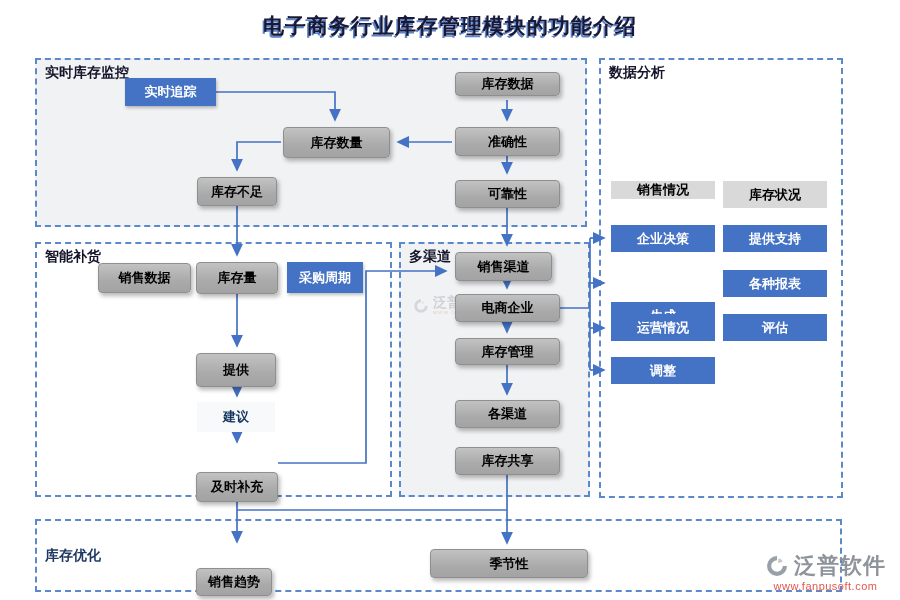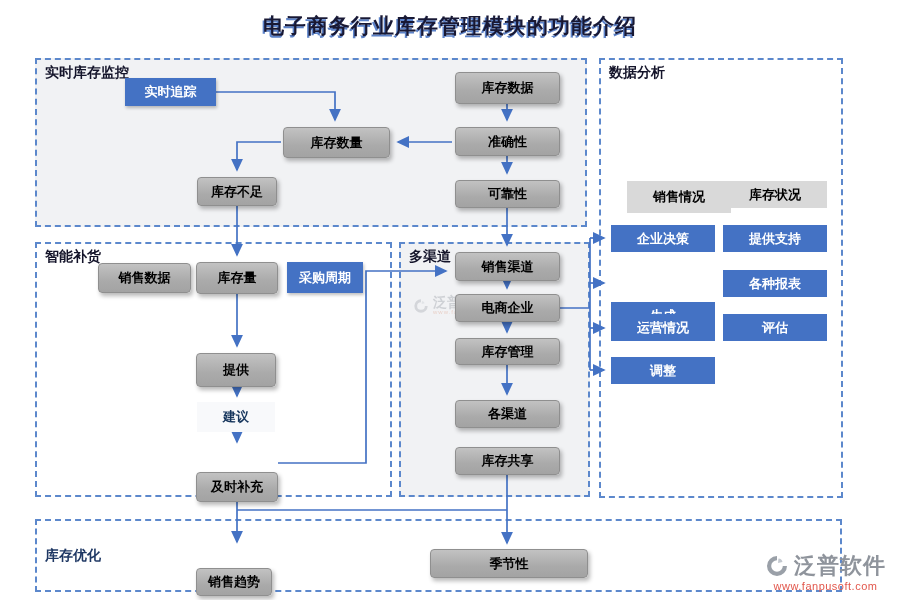--- a/index.html
+++ b/index.html
@@ -106,44 +106,44 @@
       <path d="M237 510 H507"></path>
       <path d="M560 308 H590 M590 238 V370"></path>
       <path d="M590 238 H604" marker-end="url(#arr)"></path>
       <path d="M590 283 H604" marker-end="url(#arr)"></path>
       <path d="M590 328 H604" marker-end="url(#arr)"></path>
       <path d="M590 370 H604" marker-end="url(#arr)"></path>
     </g>
   </svg>
 
   <div class="node bluebtn" style="left:125px;top:78px;width:91px;height:28px;">实时追踪</div>
-  <div class="node gray" style="left:455px;top:72px;width:105px;height:32px;">库存数据</div>
+  <div class="node gray" style="left:455px;top:72px;width:105px;height:24px;">库存数据</div>
   <div class="node gray" style="left:283px;top:127px;width:107px;height:31px;">库存数量</div>
   <div class="node gray" style="left:455px;top:127px;width:105px;height:29px;">准确性</div>
   <div class="node gray" style="left:197px;top:177px;width:80px;height:29px;">库存不足</div>
   <div class="node gray" style="left:455px;top:180px;width:105px;height:28px;">可靠性</div>
 
-  <div class="node flatgray" style="left:611px;top:181px;width:104px;height:32px;margin-left:16px;">销售情况</div>
+  <div class="node flatgray" style="left:611px;top:181px;width:104px;height:18px;">销售情况</div>
   <div class="node flatgray" style="left:723px;top:181px;width:104px;height:27px;">库存状况</div>
   <div class="node flatblue" style="left:611px;top:225px;width:104px;height:27px;">企业决策</div>
   <div class="node flatblue" style="left:723px;top:225px;width:104px;height:27px;">提供支持</div>
   <div class="node flatblue" style="left:611px;top:270px;width:104px;height:27px;margin-top:32px;">生成</div>
   <div class="node flatblue" style="left:723px;top:270px;width:104px;height:27px;">各种报表</div>
   <div class="node flatblue" style="left:611px;top:314px;width:104px;height:27px;">运营情况</div>
   <div class="node flatblue" style="left:723px;top:314px;width:104px;height:27px;">评估</div>
   <div class="node flatblue" style="left:611px;top:357px;width:104px;height:27px;">调整</div>
 
   <div class="node gray" style="left:98px;top:263px;width:93px;height:30px;">销售数据</div>
   <div class="node gray" style="left:196px;top:262px;width:82px;height:32px;">库存量</div>
   <div class="node bluebtn" style="left:287px;top:262px;width:76px;height:31px;">采购周期</div>
   <div class="node gray" style="left:196px;top:353px;width:80px;height:34px;">提供</div>
   <div class="node lightnode" style="left:197px;top:402px;width:78px;height:30px;">建议</div>
   <div class="node gray" style="left:196px;top:448px;width:82px;height:30px;margin-top:24px;">及时补充</div>
 
-  <div class="node gray" style="left:455px;top:252px;width:105px;height:29px;">销售渠道</div>
+  <div class="node gray" style="left:455px;top:252px;width:97px;height:29px;">销售渠道</div>
   <div class="node gray" style="left:455px;top:294px;width:105px;height:28px;">电商企业</div>
   <div class="node gray" style="left:455px;top:338px;width:105px;height:27px;">库存管理</div>
   <div class="node gray" style="left:455px;top:400px;width:105px;height:28px;">各渠道</div>
   <div class="node gray" style="left:455px;top:447px;width:105px;height:28px;">库存共享</div>
 
   <div class="node gray" style="left:196px;top:568px;width:76px;height:28px;">销售趋势</div>
   <div class="node gray" style="left:430px;top:549px;width:158px;height:29px;">季节性</div>
 
   <div class="logo">
     <div class="logo-row">

